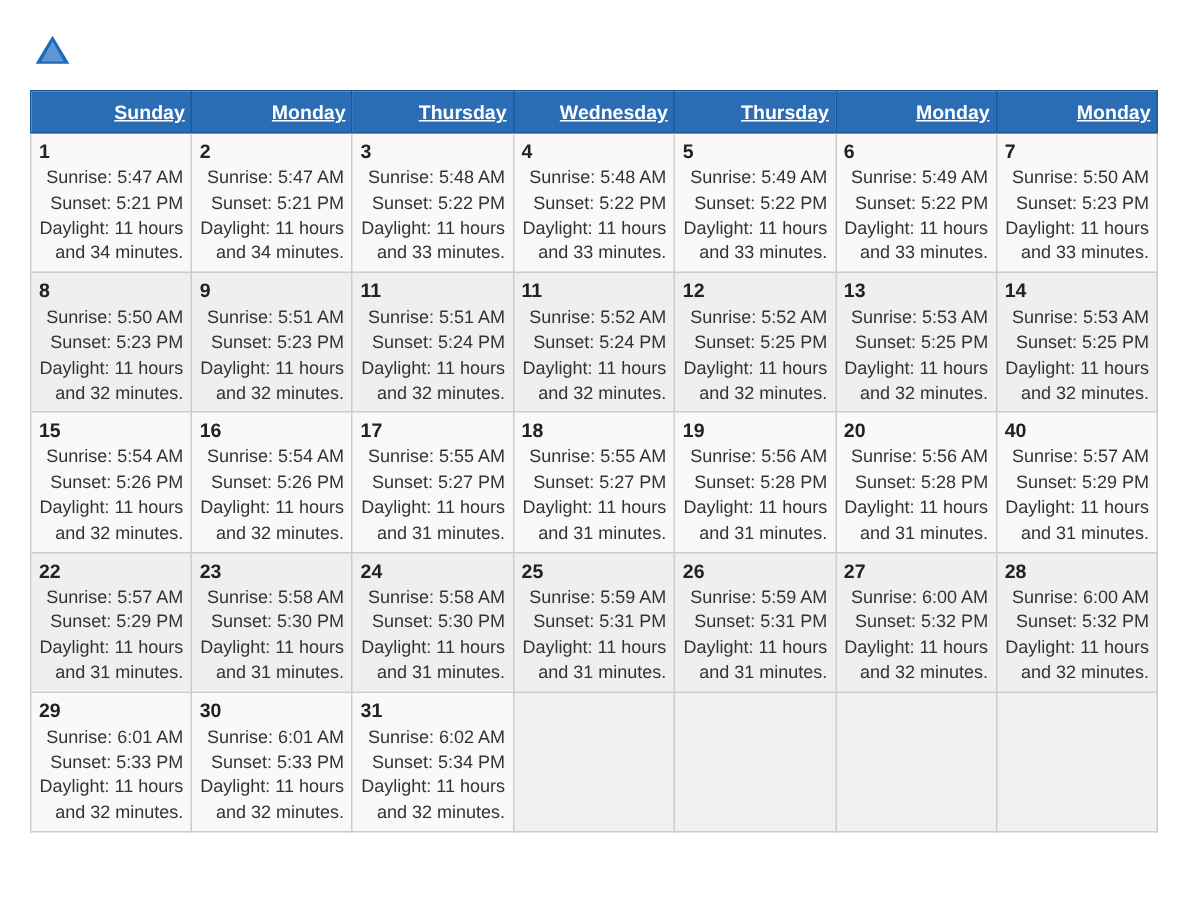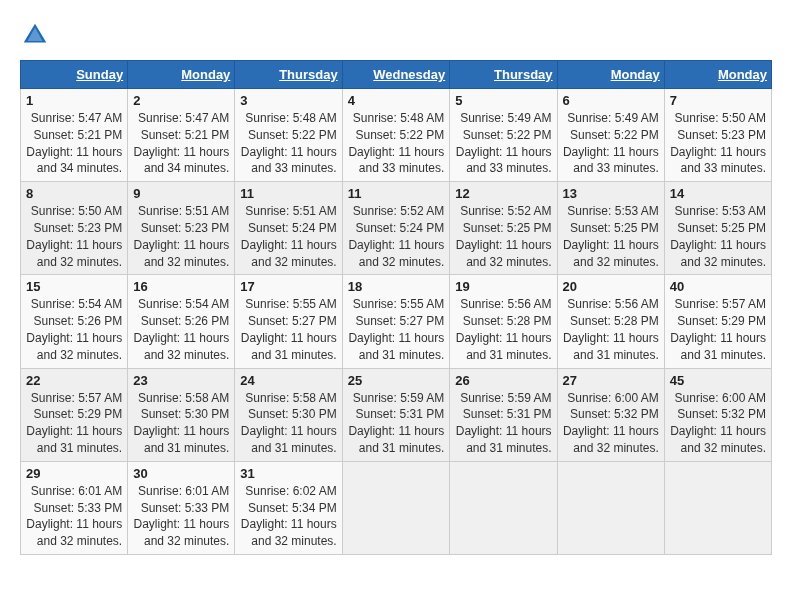--- a/index.html
+++ b/index.html
@@ -233,21 +233,21 @@
         </td>
         <td>
           <div class="day-number">26</div>
           <div class="day-info">Sunrise: 5:59 AM<br>Sunset: 5:31 PM<br>Daylight: 11 hours<br>and 31 minutes.</div>
         </td>
         <td>
           <div class="day-number">27</div>
           <div class="day-info">Sunrise: 6:00 AM<br>Sunset: 5:32 PM<br>Daylight: 11 hours<br>and 32 minutes.</div>
         </td>
         <td>
-          <div class="day-number">45</div>
+          <div class="day-number">28</div>
           <div class="day-info">Sunrise: 6:00 AM<br>Sunset: 5:32 PM<br>Daylight: 11 hours<br>and 32 minutes.</div>
         </td>
       </tr>
       <tr>
         <td>
           <div class="day-number">29</div>
           <div class="day-info">Sunrise: 6:01 AM<br>Sunset: 5:33 PM<br>Daylight: 11 hours<br>and 32 minutes.</div>
         </td>
         <td>
           <div class="day-number">30</div>

